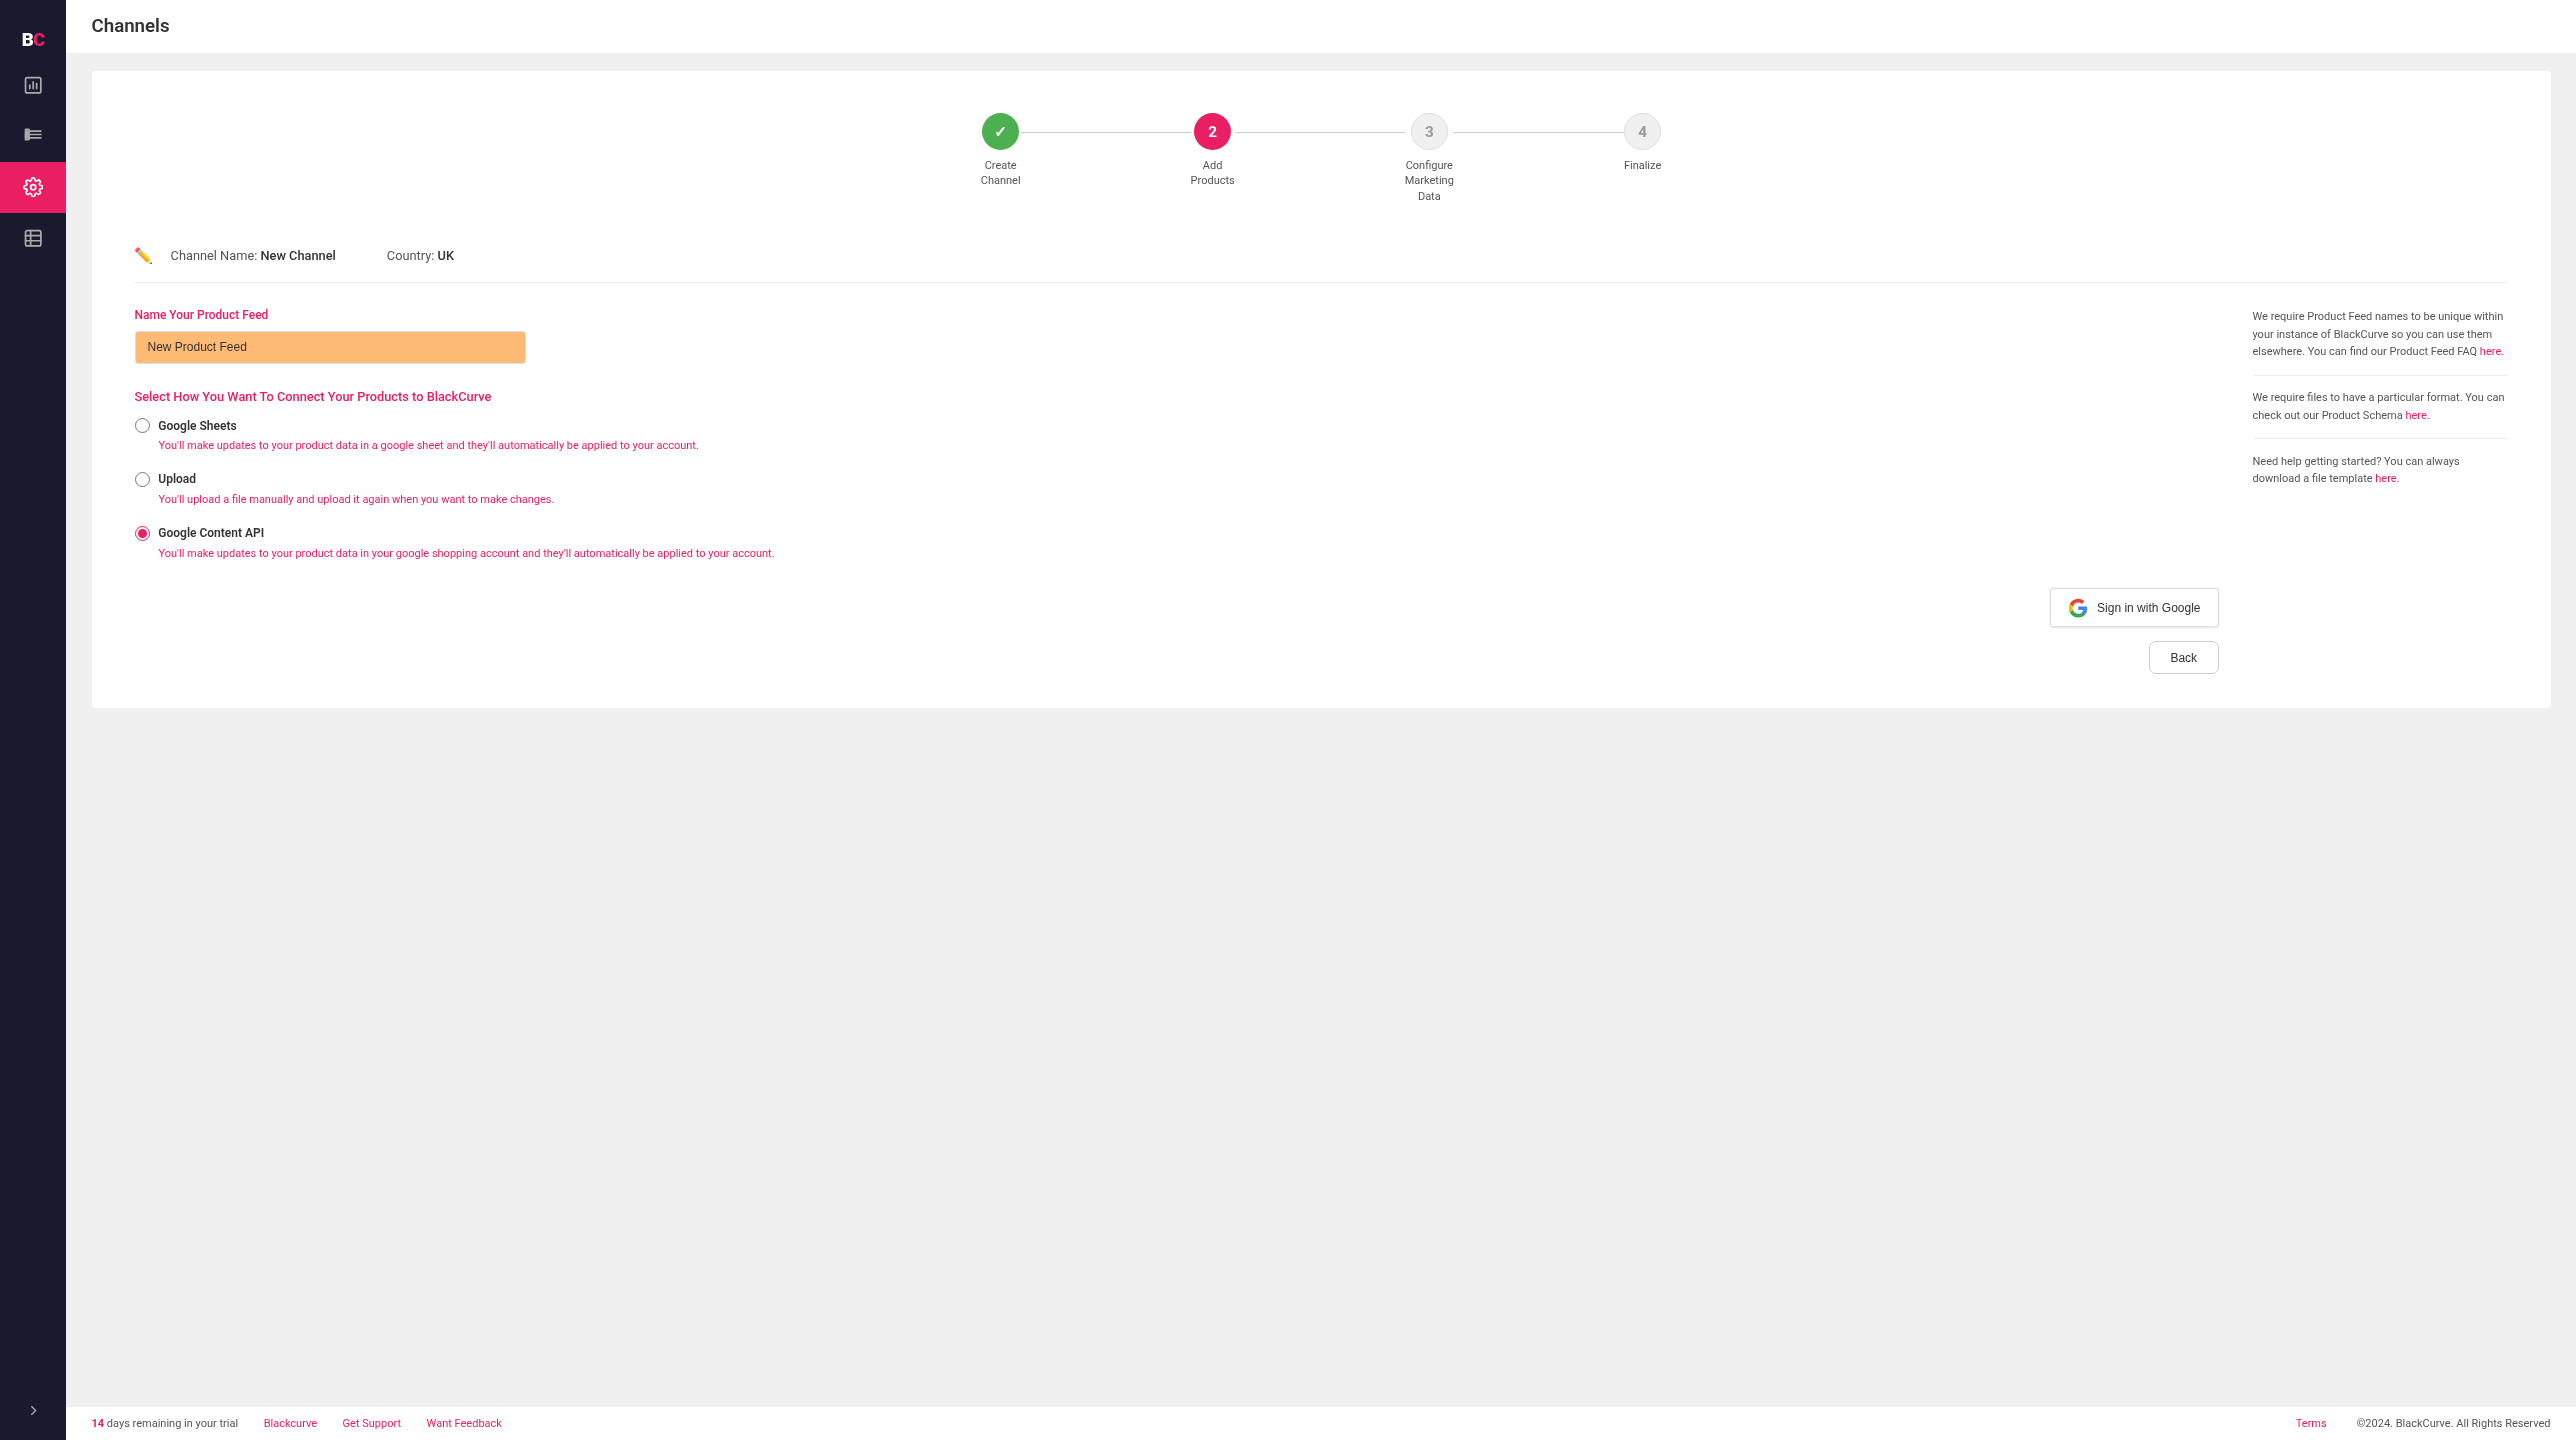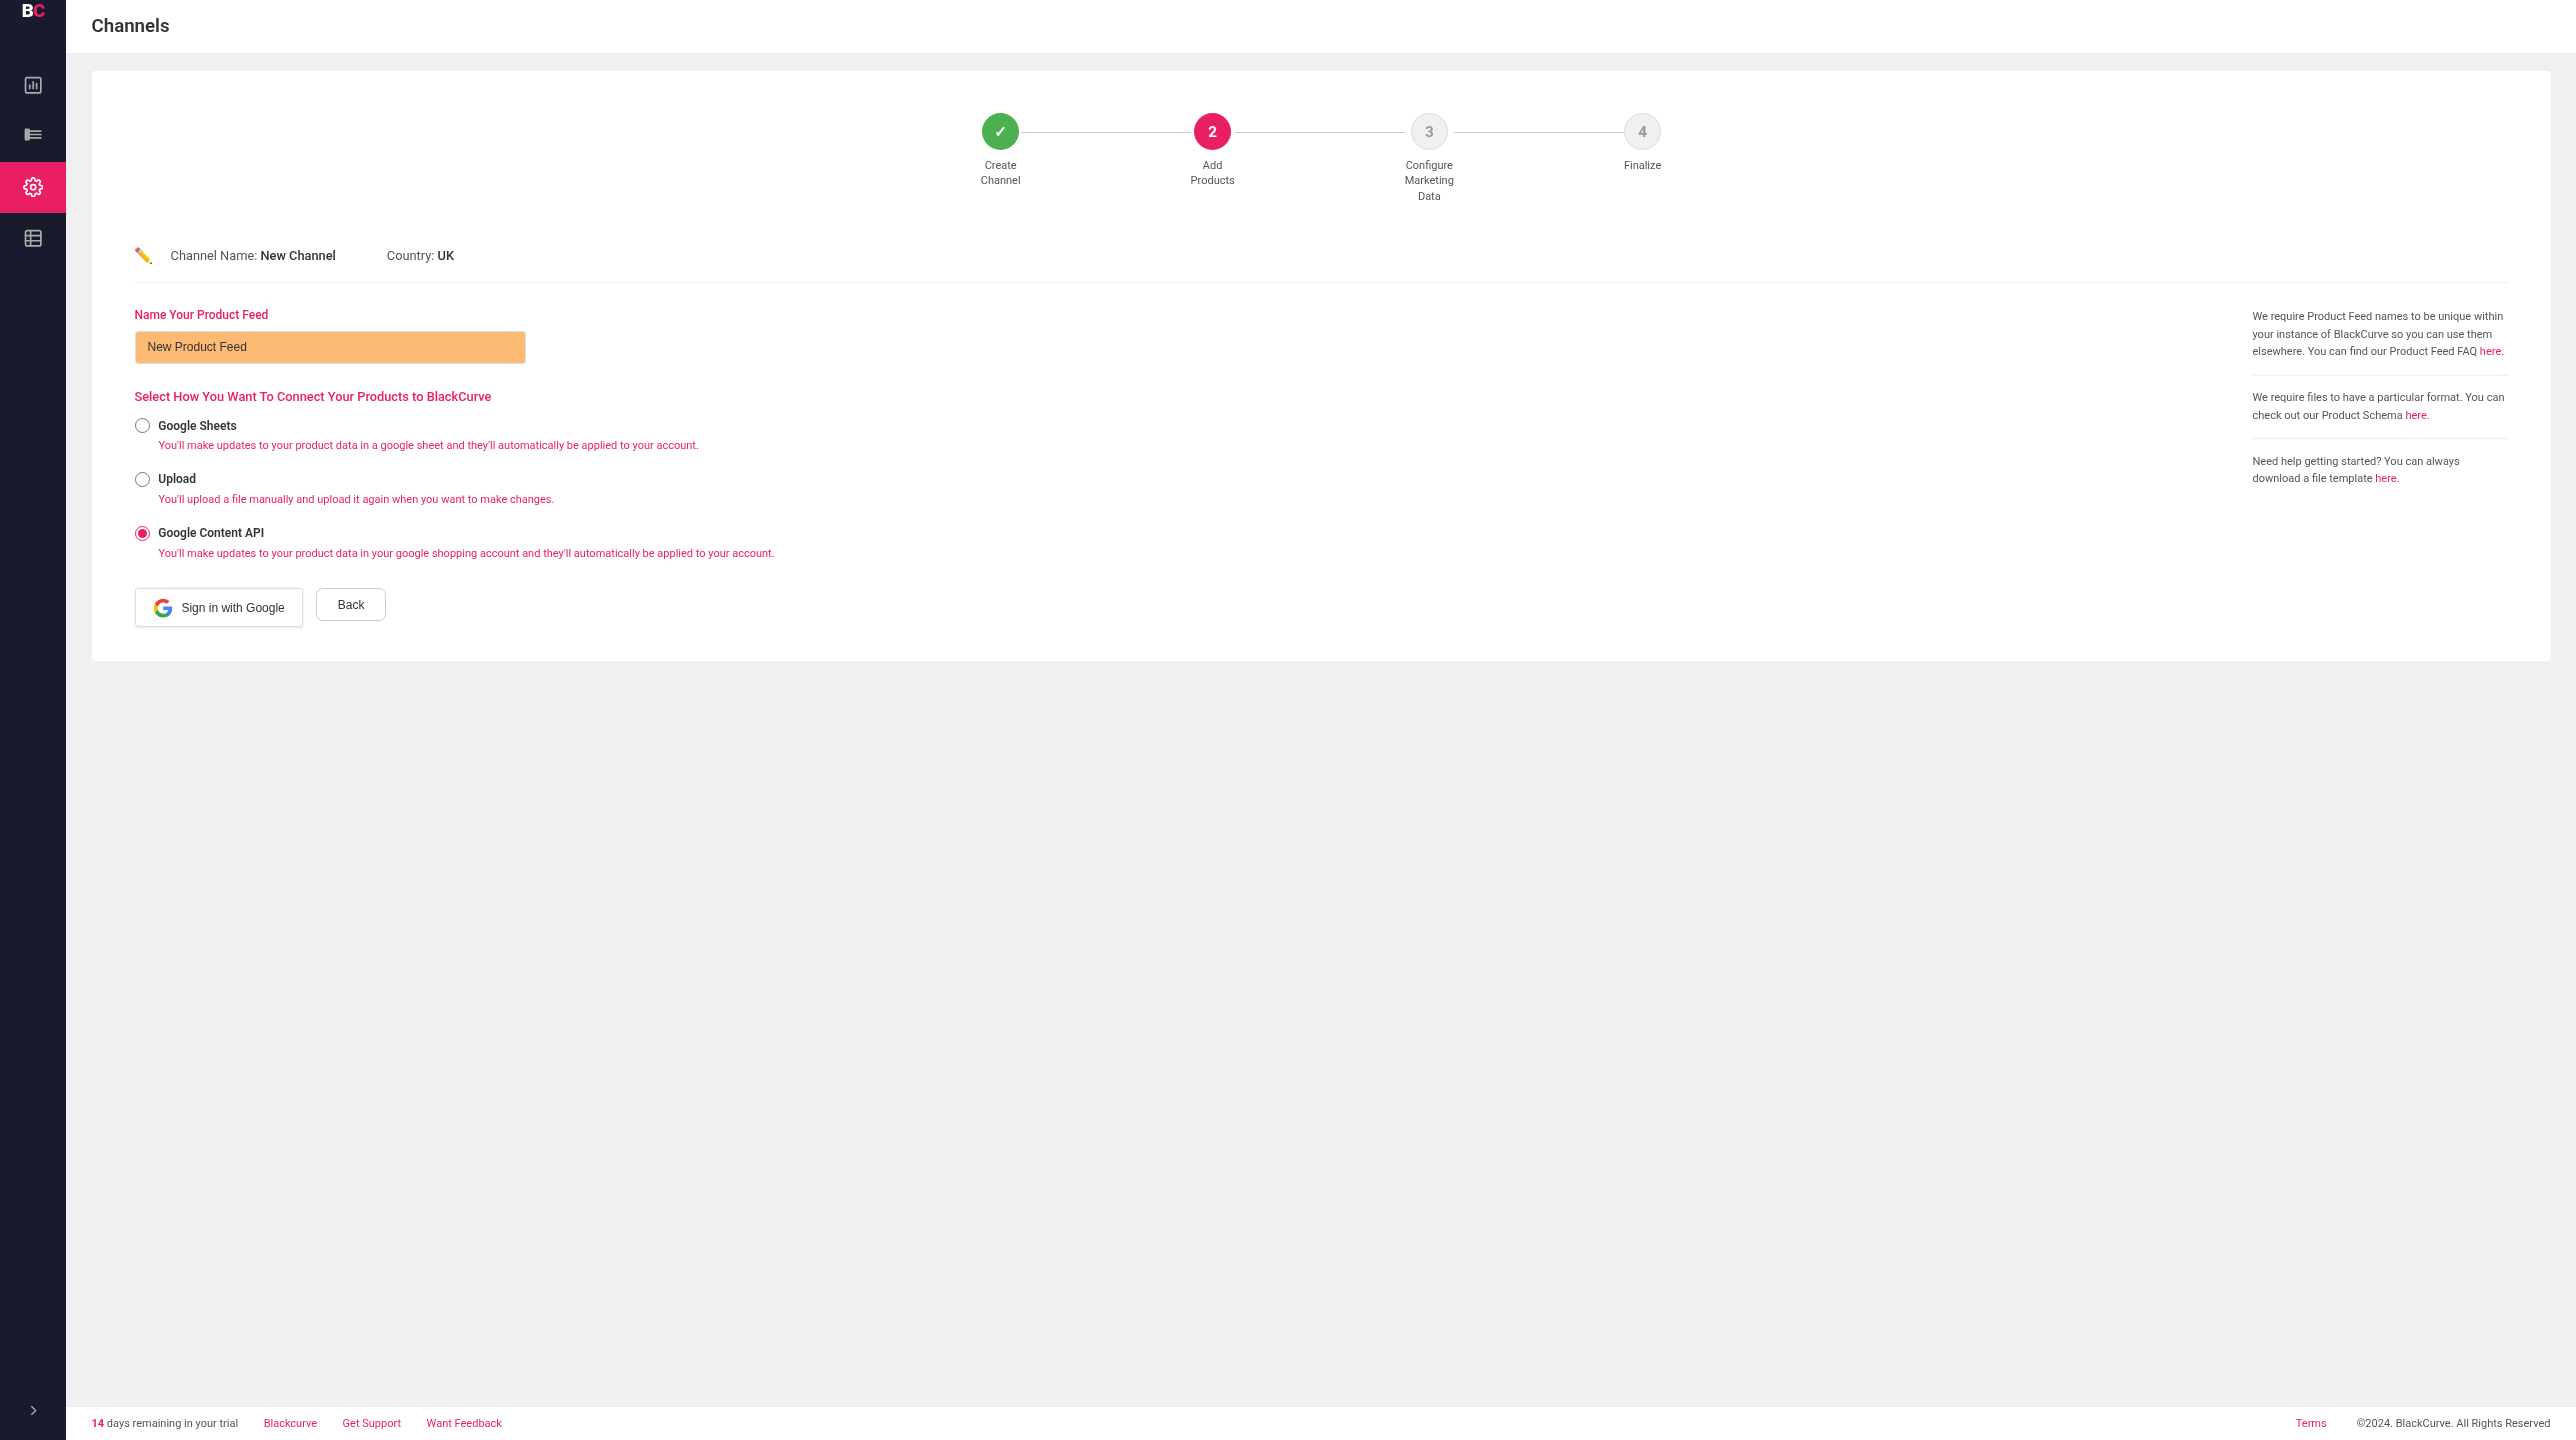--- a/index.html
+++ b/index.html
@@ -13,21 +13,21 @@
       flex-direction: column;
       align-items: center;
       padding: 0;
       flex-shrink: 0;
       height: 100vh;
     }
     .sidebar-logo {
       width: 66px;
       height: 51px;
       display: flex;
-      align-items: flex-start;
+      align-items: flex-end;
       justify-content: center;
       background: #1a1a2e;
     }
     .logo-bc {
       font-size: 18.7px;
       font-weight: 900;
       letter-spacing: -0.9px;
     }
     .logo-b { color: white; }
     .logo-c { color: #e91e63; }
@@ -240,22 +240,23 @@
       padding: 13.6px 0;
       border-top: 0.9px solid #eee;
     }
     .side-note:first-child { border-top: none; padding-top: 0; }
     .side-note a { color: #e91e63; text-decoration: none; }
 
     
     .button-row {
       display: flex;
       gap: 13.6px;
-      align-items: flex-start;
+      align-items: flex-end;
       margin-top: 25.5px;
+      flex-direction: column;
     }
     .btn-google {
       display: flex;
       align-items: center;
       gap: 8.5px;
       padding: 8.5px 17px;
       border: 0.9px solid #ddd;
       border-radius: 3.4px;
       background: white;
       cursor: pointer;

